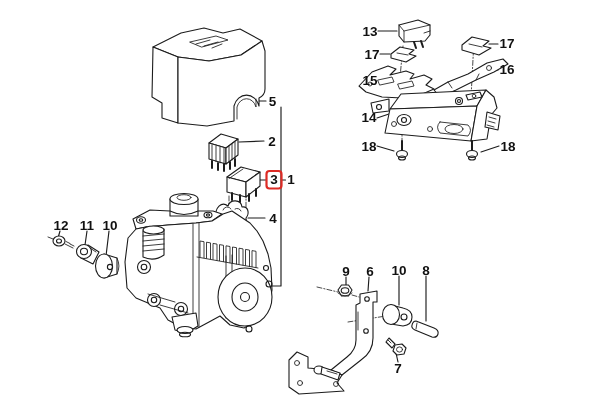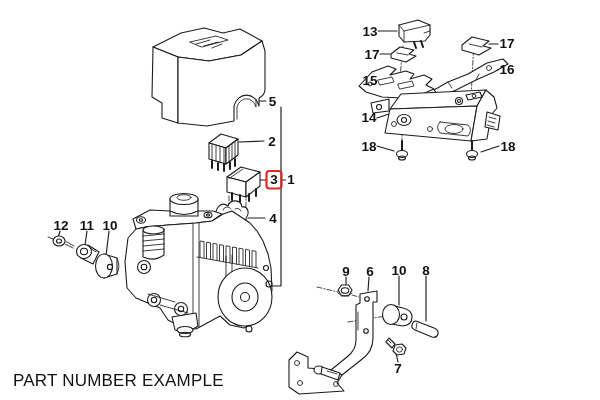--- a/index.html
+++ b/index.html
@@ -295,15 +295,14 @@
     <text class="plabel" x="87" y="226.5">11</text>
     <text class="plabel" x="110" y="226.5">10</text>
     <text class="plabel" x="346" y="272">9</text>
     <text class="plabel" x="370" y="272">6</text>
     <text class="plabel" x="399" y="271">10</text>
     <text class="plabel" x="426" y="271">8</text>
     <text class="plabel" x="398" y="369">7</text>
   </g>
 </svg>
 
-<div id="caption">PART NUMBER EXAMPLE</div>
 
 </div>
 
 </body></html>

